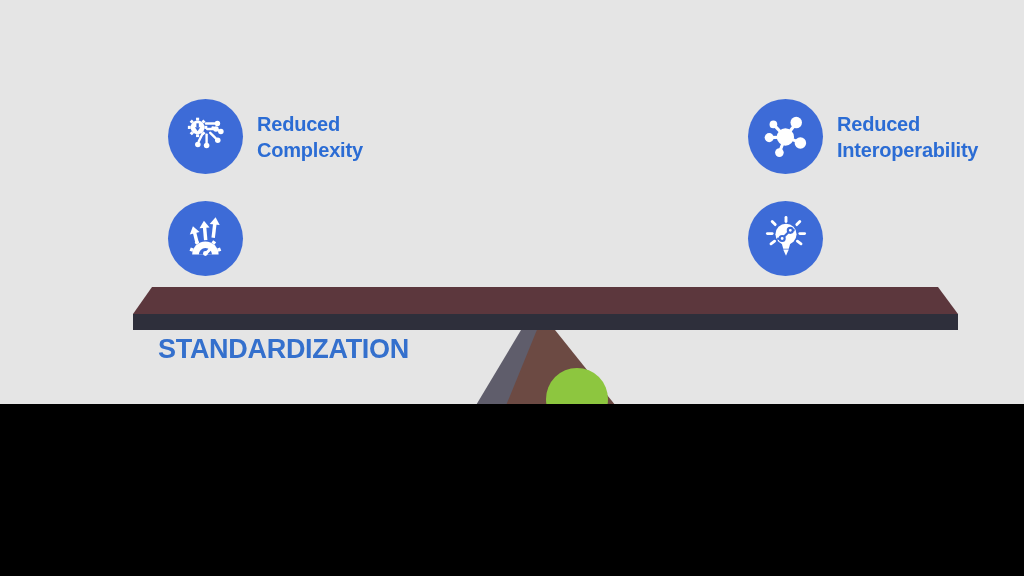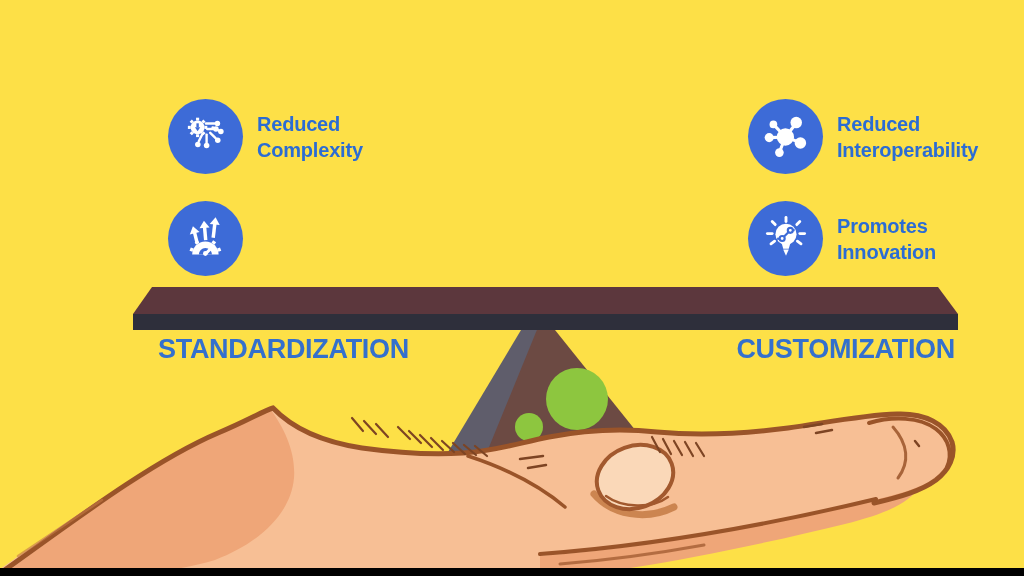--- a/index.html
+++ b/index.html
@@ -1,17 +1,17 @@
 <!DOCTYPE html>
 <html><head>
 <meta charset="utf-8">
 <style>
   html,body{margin:0;padding:0;background:#000;}
   #stage{
-    position:relative;width:1024px;height:568px;overflow:hidden;background:#fde047;
+    position:relative;width:1024px;height:404px;overflow:hidden;background:#e5e5e5;
     font-family:"Liberation Sans", sans-serif;
   }
   #scene{position:absolute;left:0;top:0;width:1024px;height:576px;}
   .feature{position:absolute;display:flex;align-items:center;gap:14px;}
   .icon-circle{
     width:75px;height:75px;border-radius:50%;background:#3D6BD7;
     display:flex;align-items:center;justify-content:center;flex:0 0 auto;
   }
   .feature-label{
     color:#2B6CD4;font-weight:700;font-size:20px;line-height:26px;
@@ -250,20 +250,17 @@
         <path d="M17.7 28.8 L22.3 28.8 L20 34 Z" fill="#fff"></path>
         <g stroke="#3D6BD7" stroke-width="1.8" fill="none">
           <path d="M12.6 19.8 H15.2"></path>
             <path d="M17.8 18.6 L22.6 13.8"></path>
             <path d="M25 12.6 H27.2"></path>
         </g>
         <circle cx="16.8" cy="19.6" r="2.1" fill="#fff" stroke="#3D6BD7" stroke-width="1.8"></circle>
         <circle cx="23.6" cy="12.8" r="2.1" fill="#fff" stroke="#3D6BD7" stroke-width="1.8"></circle>
       </svg>
     </div>
-    <div class="feature-label">Promotes
-Innovation</div>
   </div>
 
   <div class="heading" id="heading-left">STANDARDIZATION</div>
-  <div class="heading" id="heading-right">CUSTOMIZATION</div>
 
 </div>
 
 </body></html>

